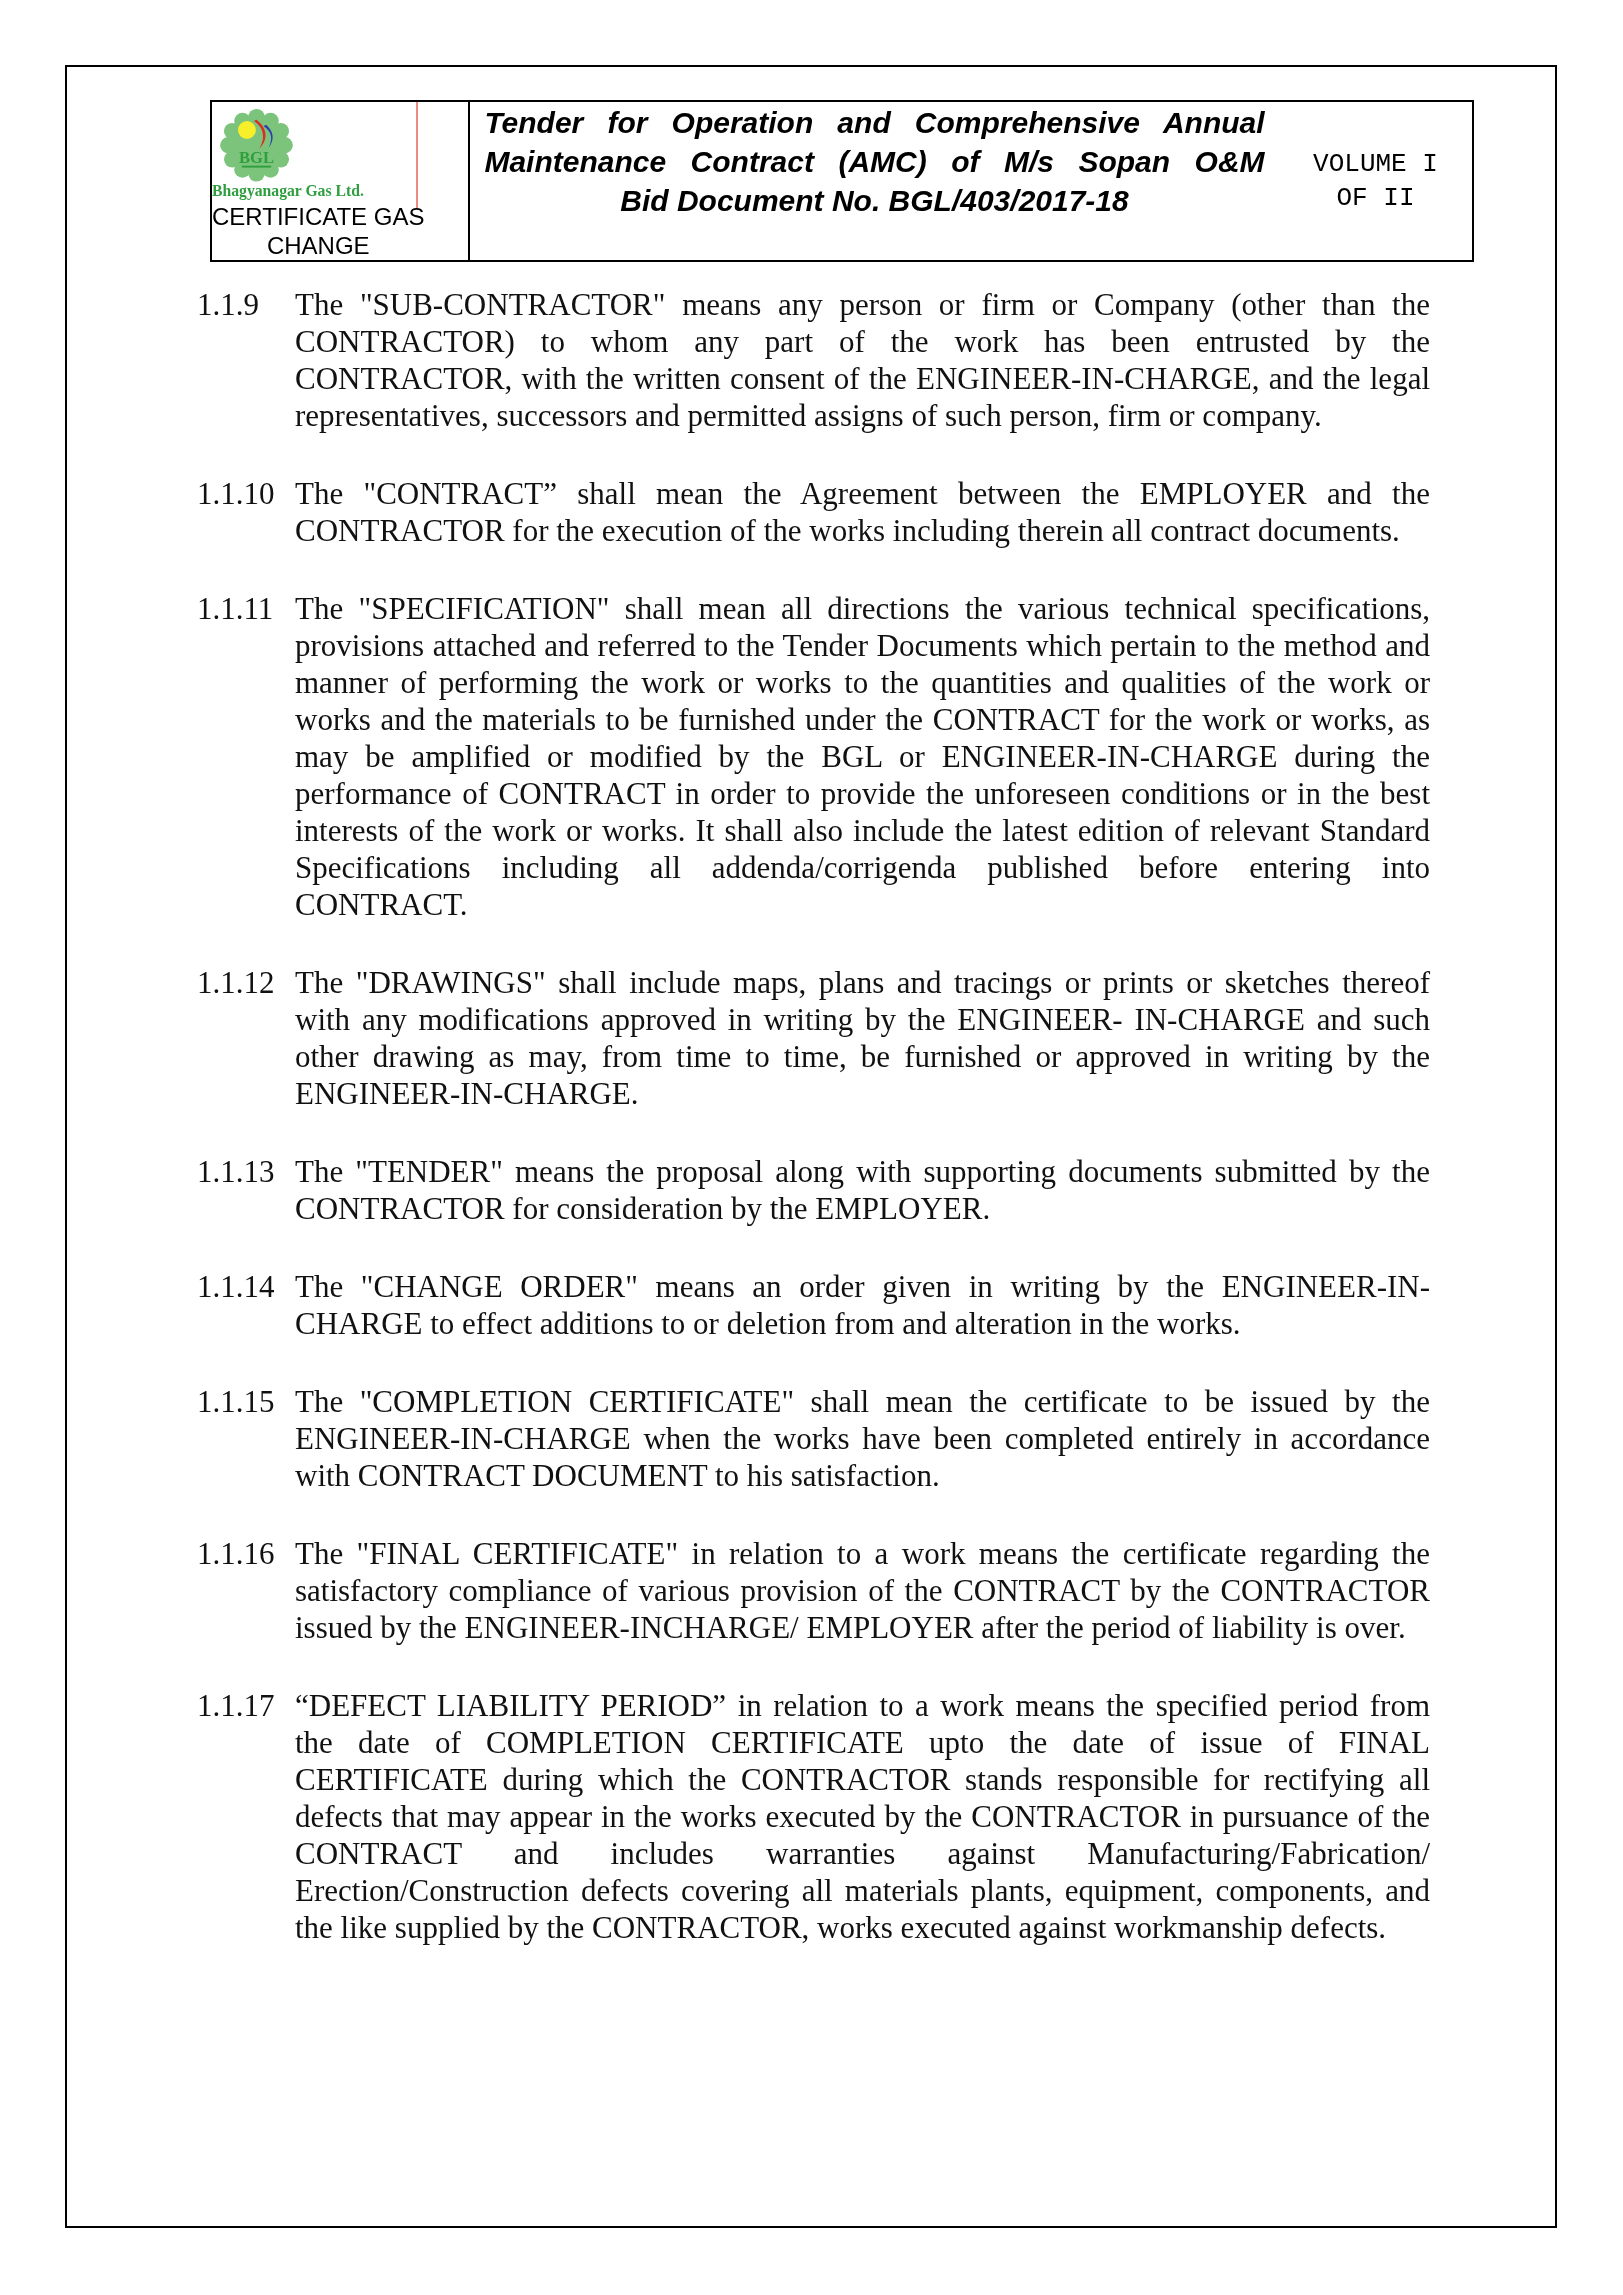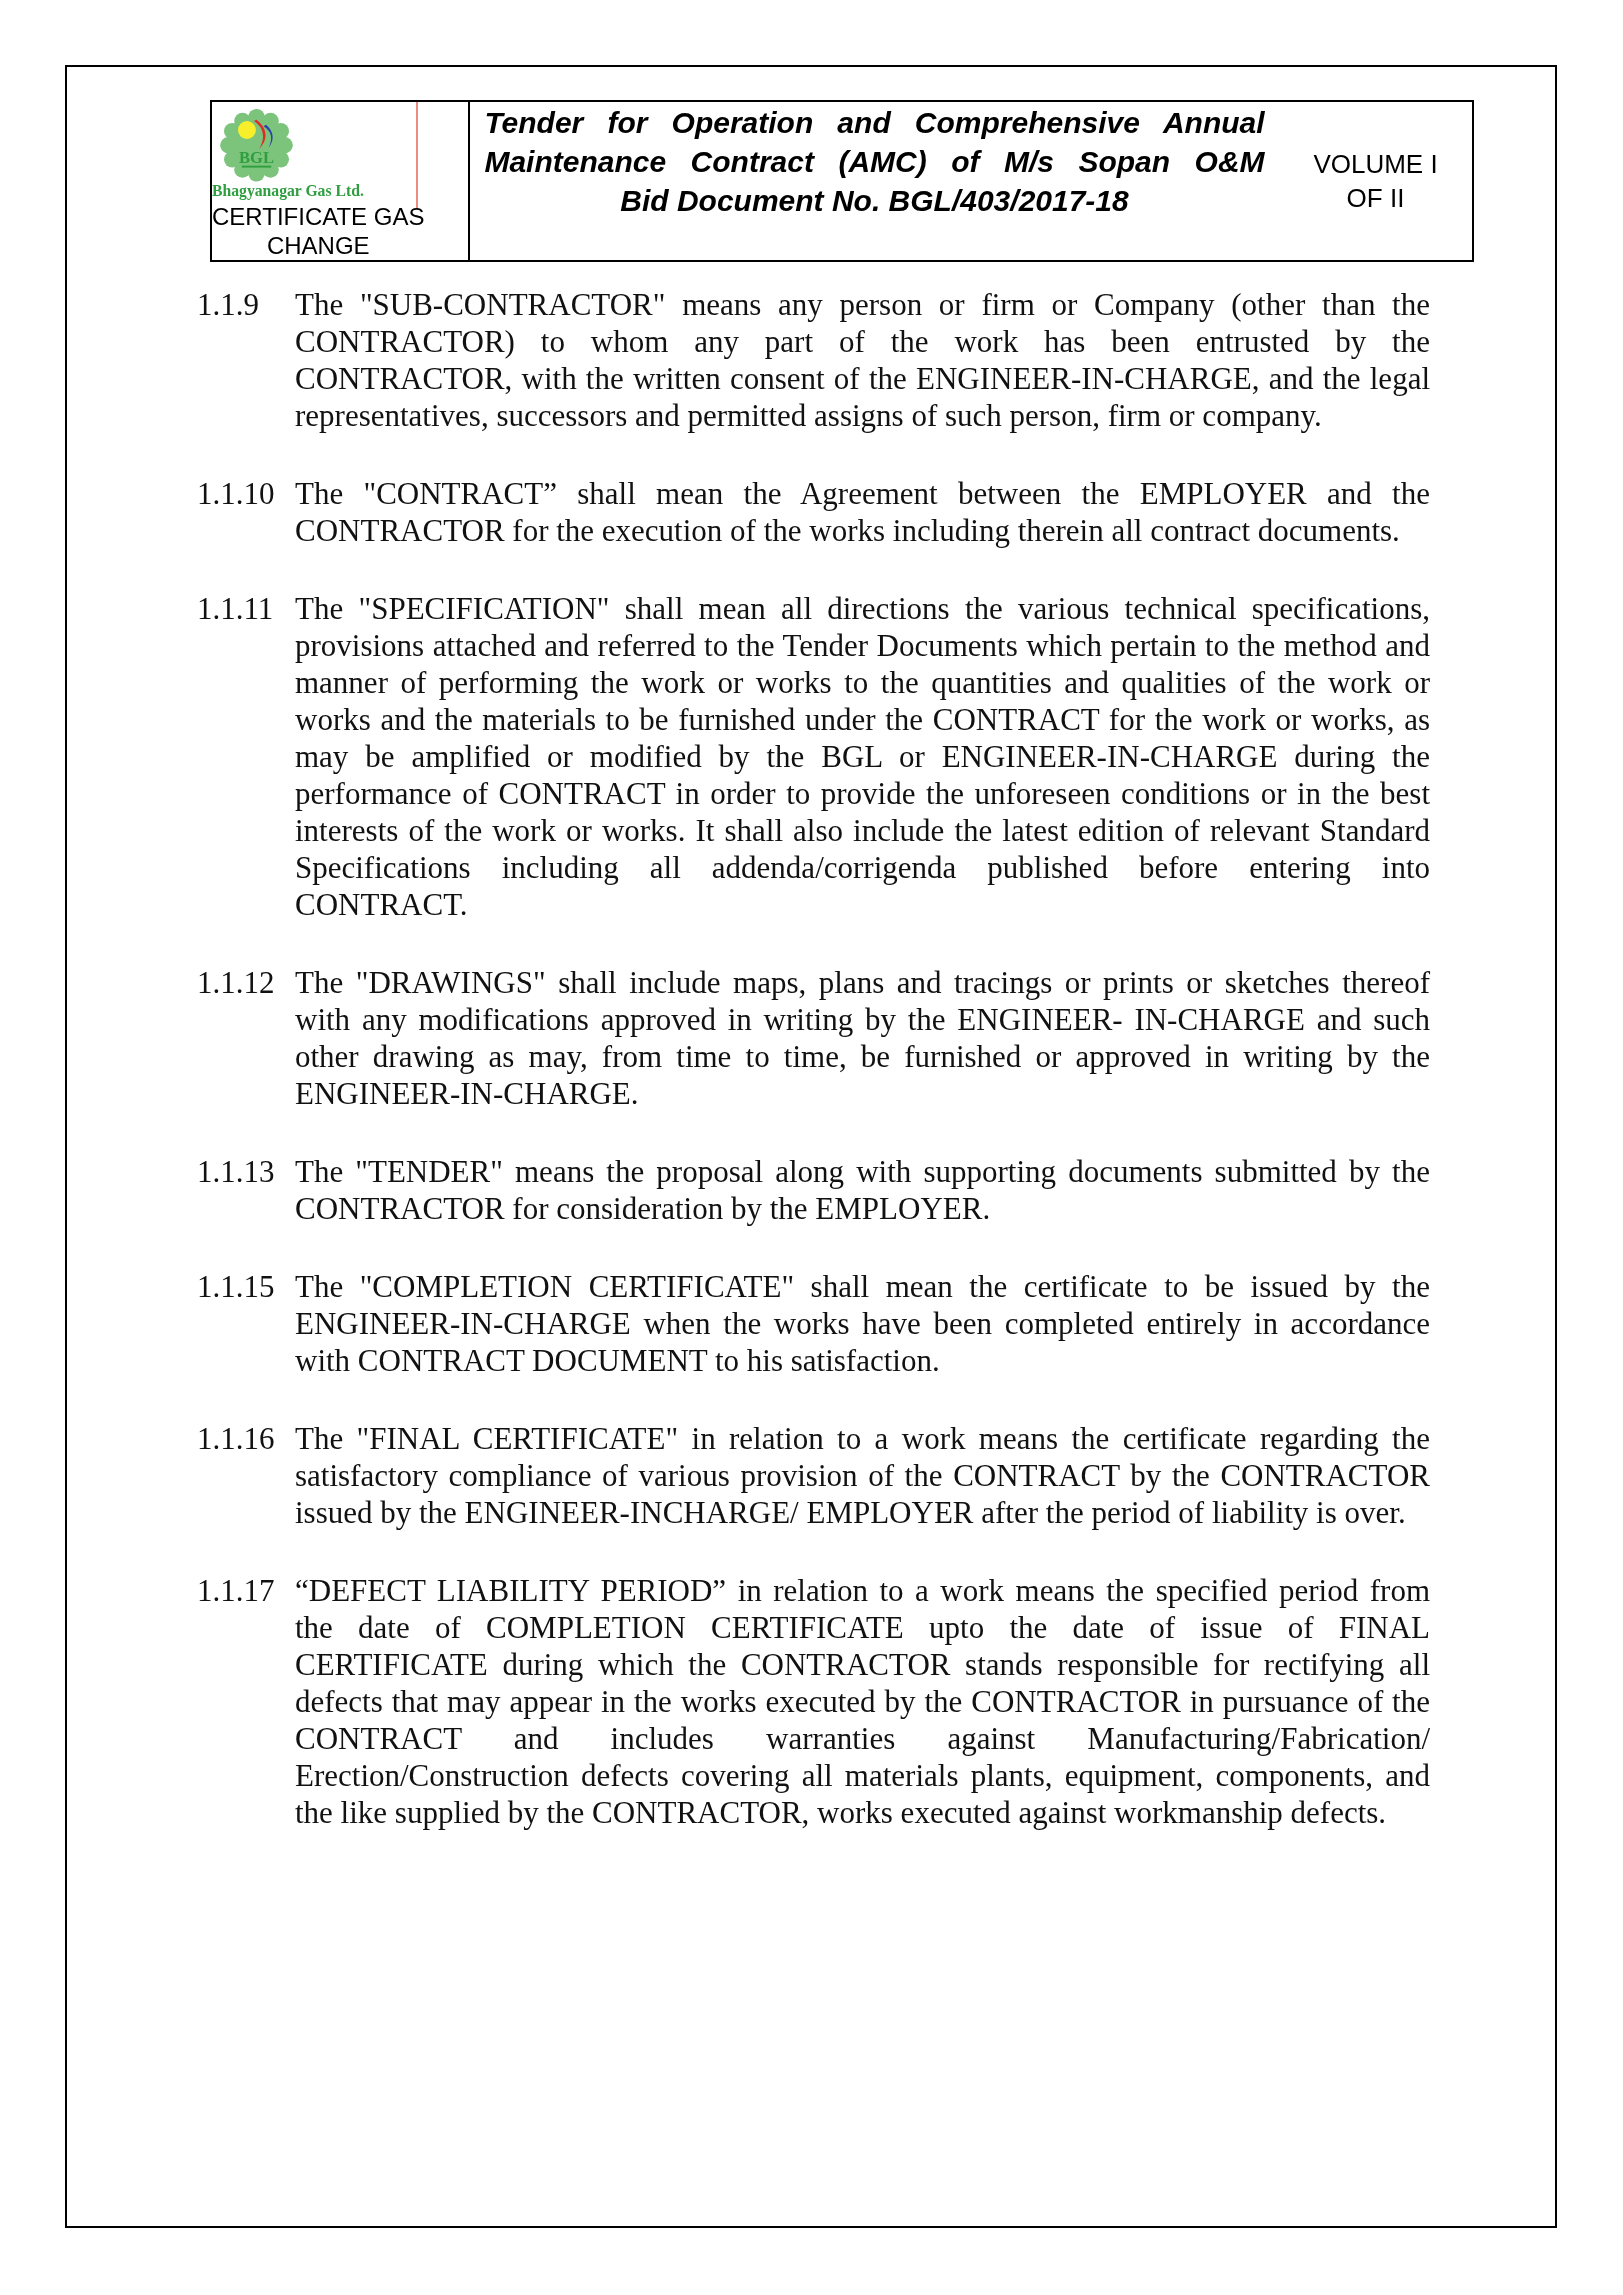--- a/index.html
+++ b/index.html
@@ -35,21 +35,21 @@
   }
   .cell-title{
     flex:1;padding:1.3px 14.4px 0 14.4px;
     font-family:"Liberation Sans", sans-serif;font-weight:bold;
     font-size:30px;line-height:39px;color:#000;font-style:italic;
   }
   .tline{text-align:justify;text-align-last:justify;}
   .tline-center{text-align:center;}
   .cell-volume{
     width:193px;display:flex;flex-direction:column;align-items:center;justify-content:center;
-    font-family:Liberation Sans, sans-serif;font-size:26px;line-height:34px;color:#000;
+    font-family:Liberation Mono, monospace;font-size:26px;line-height:34px;color:#000;
   }
   
   .content{
     position:absolute;left:130px;top:219px;width:1233px;
   }
   .section{
     display:flex;margin-bottom:41px;
   }
   .clause-number{
     width:98px;flex:0 0 98px;
@@ -137,20 +137,24 @@
     <div class="section">
       <div class="clause-number">1.1.12</div>
       <div class="clause-text">The "DRAWINGS" shall include maps, plans and tracings or prints or sketches thereof with any modifications approved in writing by the ENGINEER- IN-CHARGE and such other drawing as may, from time to time, be furnished or approved in writing by the ENGINEER-IN-CHARGE.</div>
     </div>
 
     <div class="section">
       <div class="clause-number">1.1.13</div>
       <div class="clause-text">The "TENDER" means the proposal along with supporting documents submitted by the CONTRACTOR for consideration by the EMPLOYER.</div>
     </div>
 
+    <div class="section">
+      <div class="clause-number">1.1.14</div>
+      <div class="clause-text">The "CHANGE ORDER" means an order given in writing by the ENGINEER-IN-CHARGE to effect additions to or deletion from and alteration in the works.</div>
+    </div>
 
     <div class="section">
       <div class="clause-number">1.1.15</div>
       <div class="clause-text">The "COMPLETION CERTIFICATE" shall mean the certificate to be issued by the ENGINEER-IN-CHARGE when the works have been completed entirely in accordance with CONTRACT DOCUMENT to his satisfaction.</div>
     </div>
 
     <div class="section">
       <div class="clause-number">1.1.16</div>
       <div class="clause-text">The "FINAL CERTIFICATE" in relation to a work means the certificate regarding the satisfactory compliance of various provision of the CONTRACT by the CONTRACTOR issued by the ENGINEER-INCHARGE/ EMPLOYER after the period of liability is over.</div>
     </div>

